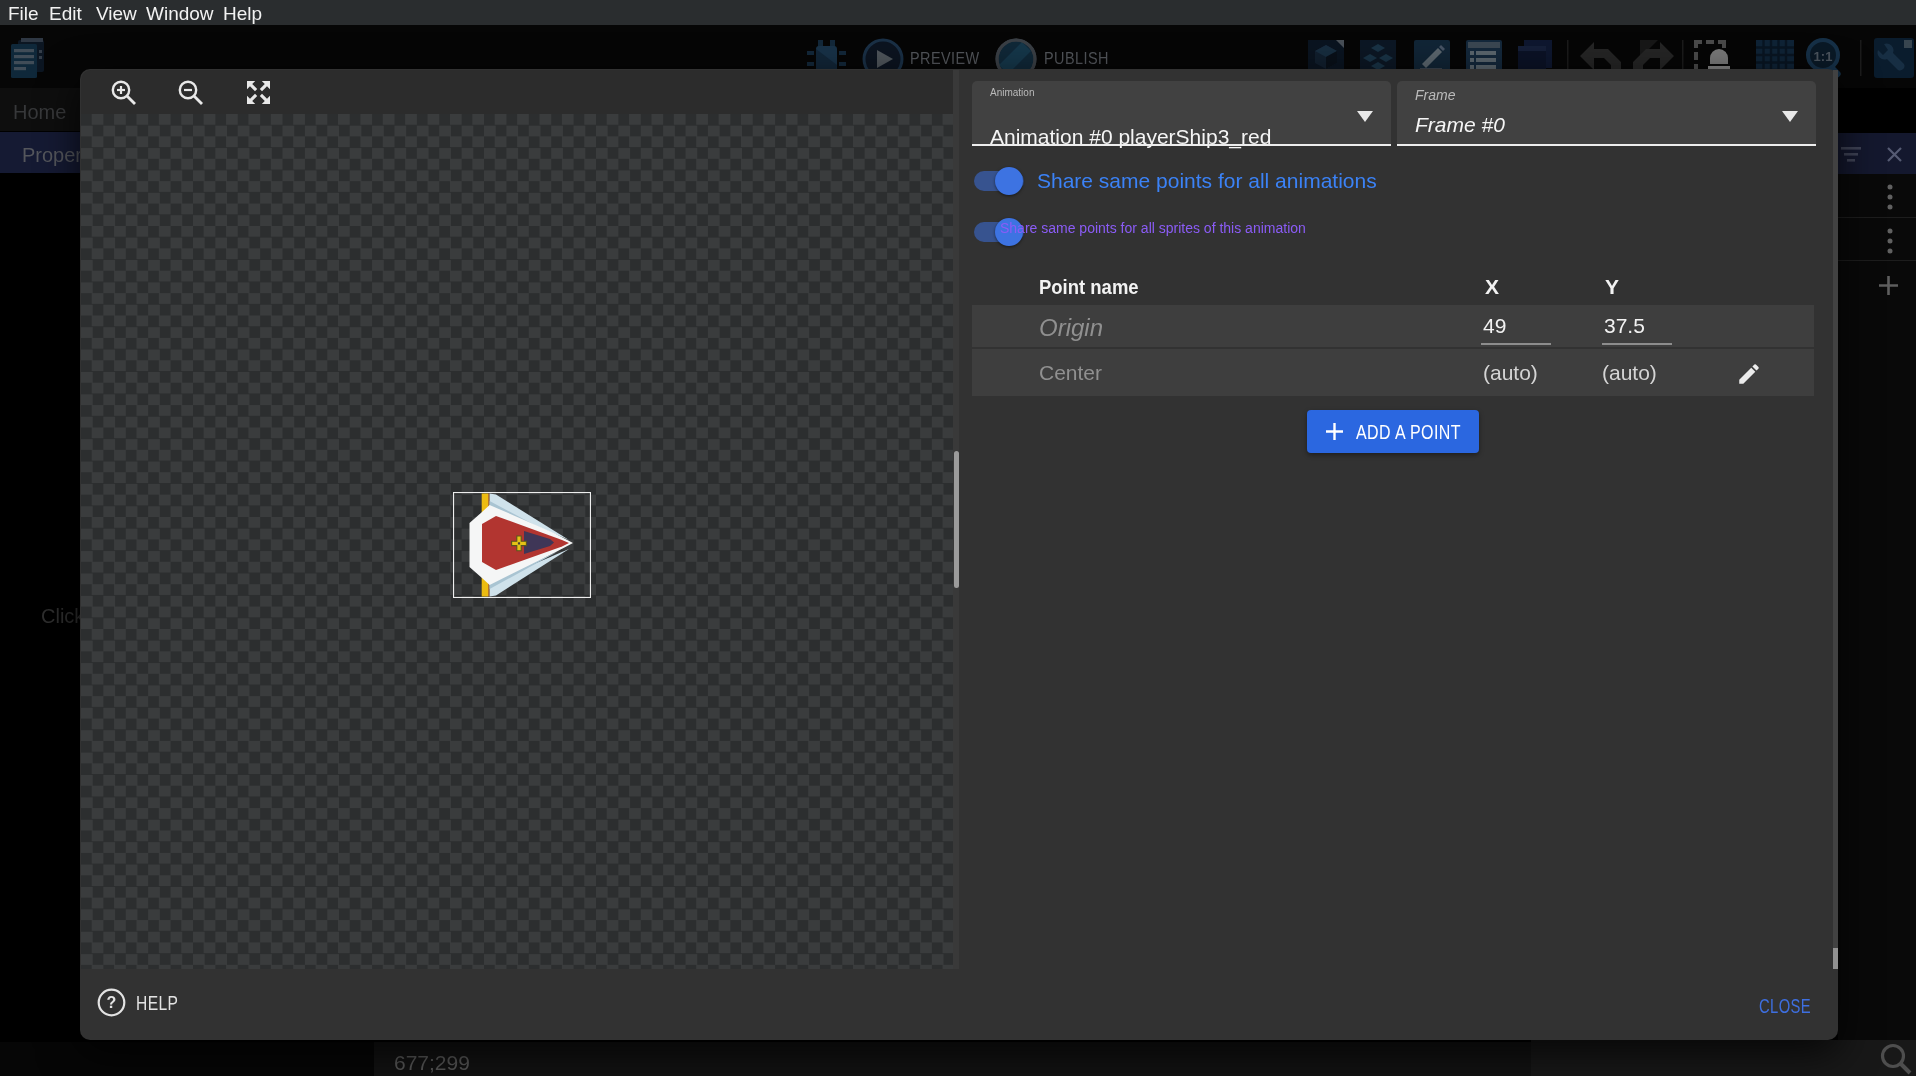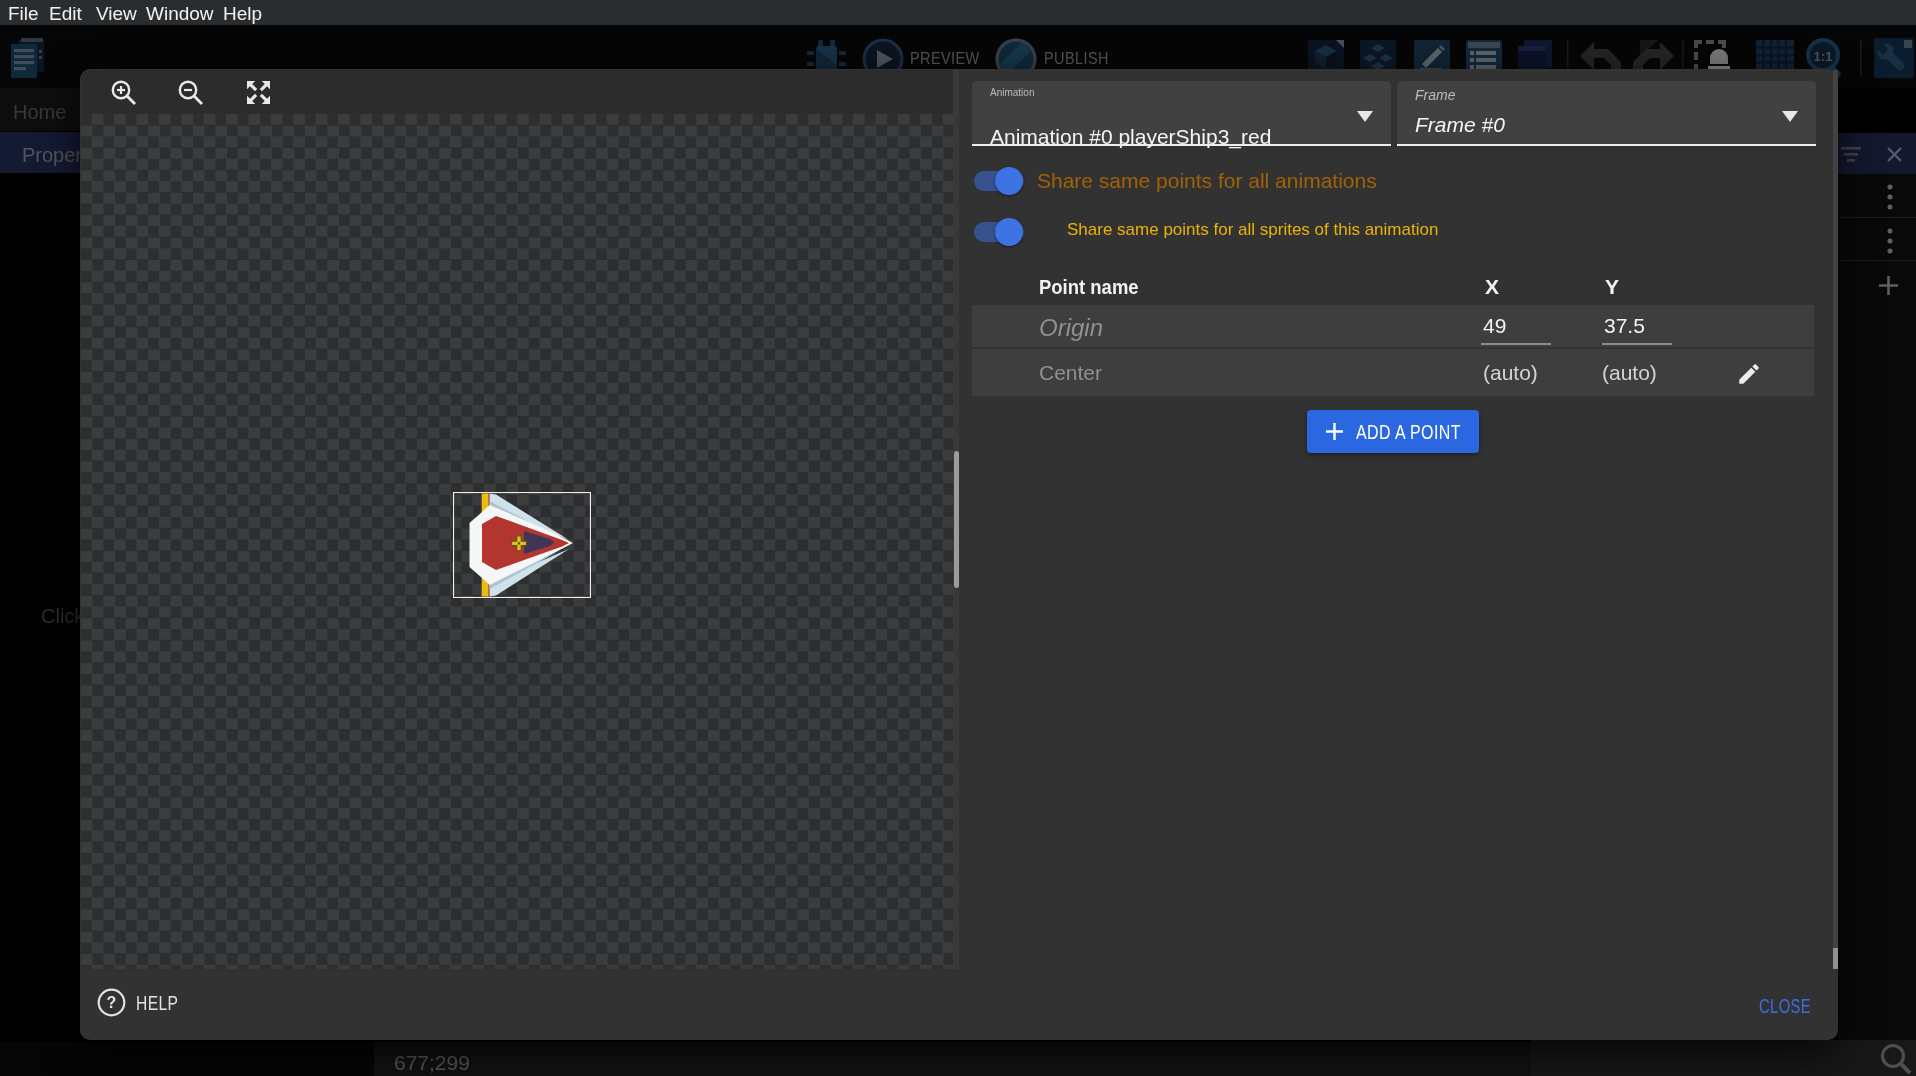--- a/index.html
+++ b/index.html
@@ -257,25 +257,25 @@
 <div class="abs" style="left:972px;top:144px;width:419px;height:2px;background:#ededed;"></div>
 
 <div class="abs" style="left:1397px;top:81px;width:419px;height:64px;background:#414141;border-radius:5px 5px 0 0;"></div>
 <div class="abs" style="left:1415px;top:87px;font-size:14px;color:#bababa;font-style:italic;">Frame</div>
 <div class="abs" style="left:1415px;top:113px;font-size:21px;color:#f5f5f5;font-style:italic;">Frame #0</div>
 <div class="abs" style="left:1782px;top:111px;width:0;height:0;border-left:8.5px solid transparent;border-right:8.5px solid transparent;border-top:11px solid #e8e8e8;"></div>
 <div class="abs" style="left:1397px;top:144px;width:419px;height:2px;background:#ededed;"></div>
 
 <div class="abs" style="left:974px;top:171px;width:50px;height:20px;border-radius:10px;background:#37538f;"></div>
 <div class="abs" style="left:995px;top:167px;width:28px;height:28px;border-radius:50%;background:#3d73e2;box-shadow:0 1px 3px rgba(0,0,0,0.5);"></div>
-<div class="abs" style="left:1037px;top:169px;font-size:21px;color:#a16207;">Share same points for all animations</div>
+<div class="abs" style="left:1037px;top:169px;font-size:21px;color:#3b82f6;">Share same points for all animations</div>
 
 <div class="abs" style="left:974px;top:222px;width:50px;height:20px;border-radius:10px;background:#37538f;"></div>
 <div class="abs" style="left:995px;top:218px;width:28px;height:28px;border-radius:50%;background:#3d73e2;box-shadow:0 1px 3px rgba(0,0,0,0.5);"></div>
-<div class="abs" style="left:1067px;top:220px;font-size:17px;color:#eab308;">Share same points for all sprites of this animation</div>
+<div class="abs" style="left:1000px;top:220px;font-size:14px;color:#8b5cf6;">Share same points for all sprites of this animation</div>
 
 <div class="abs" style="left:1039px;top:275px;font-size:21px;font-weight:bold;color:#f2f2f2;transform:scaleX(0.88);transform-origin:left center;">Point name</div>
 <div class="abs" style="left:1485px;top:275px;font-size:21px;font-weight:bold;color:#f2f2f2;">X</div>
 <div class="abs" style="left:1605px;top:275px;font-size:21px;font-weight:bold;color:#f2f2f2;">Y</div>
 
 <div class="abs" style="left:972px;top:305px;width:842px;height:42px;background:#3e3e3e;"></div>
 <div class="abs" style="left:972px;top:349px;width:842px;height:47px;background:#3e3e3e;"></div>
 <div class="abs" style="left:1039px;top:314px;font-size:24px;color:#909090;font-style:italic;">Origin</div>
 <div class="abs" style="left:1483px;top:314px;font-size:21px;color:#f2f2f2;text-align:right;">49</div>
 <div class="abs" style="left:1481px;top:343px;width:70px;height:1.5px;background:#8d8d8d;"></div>

